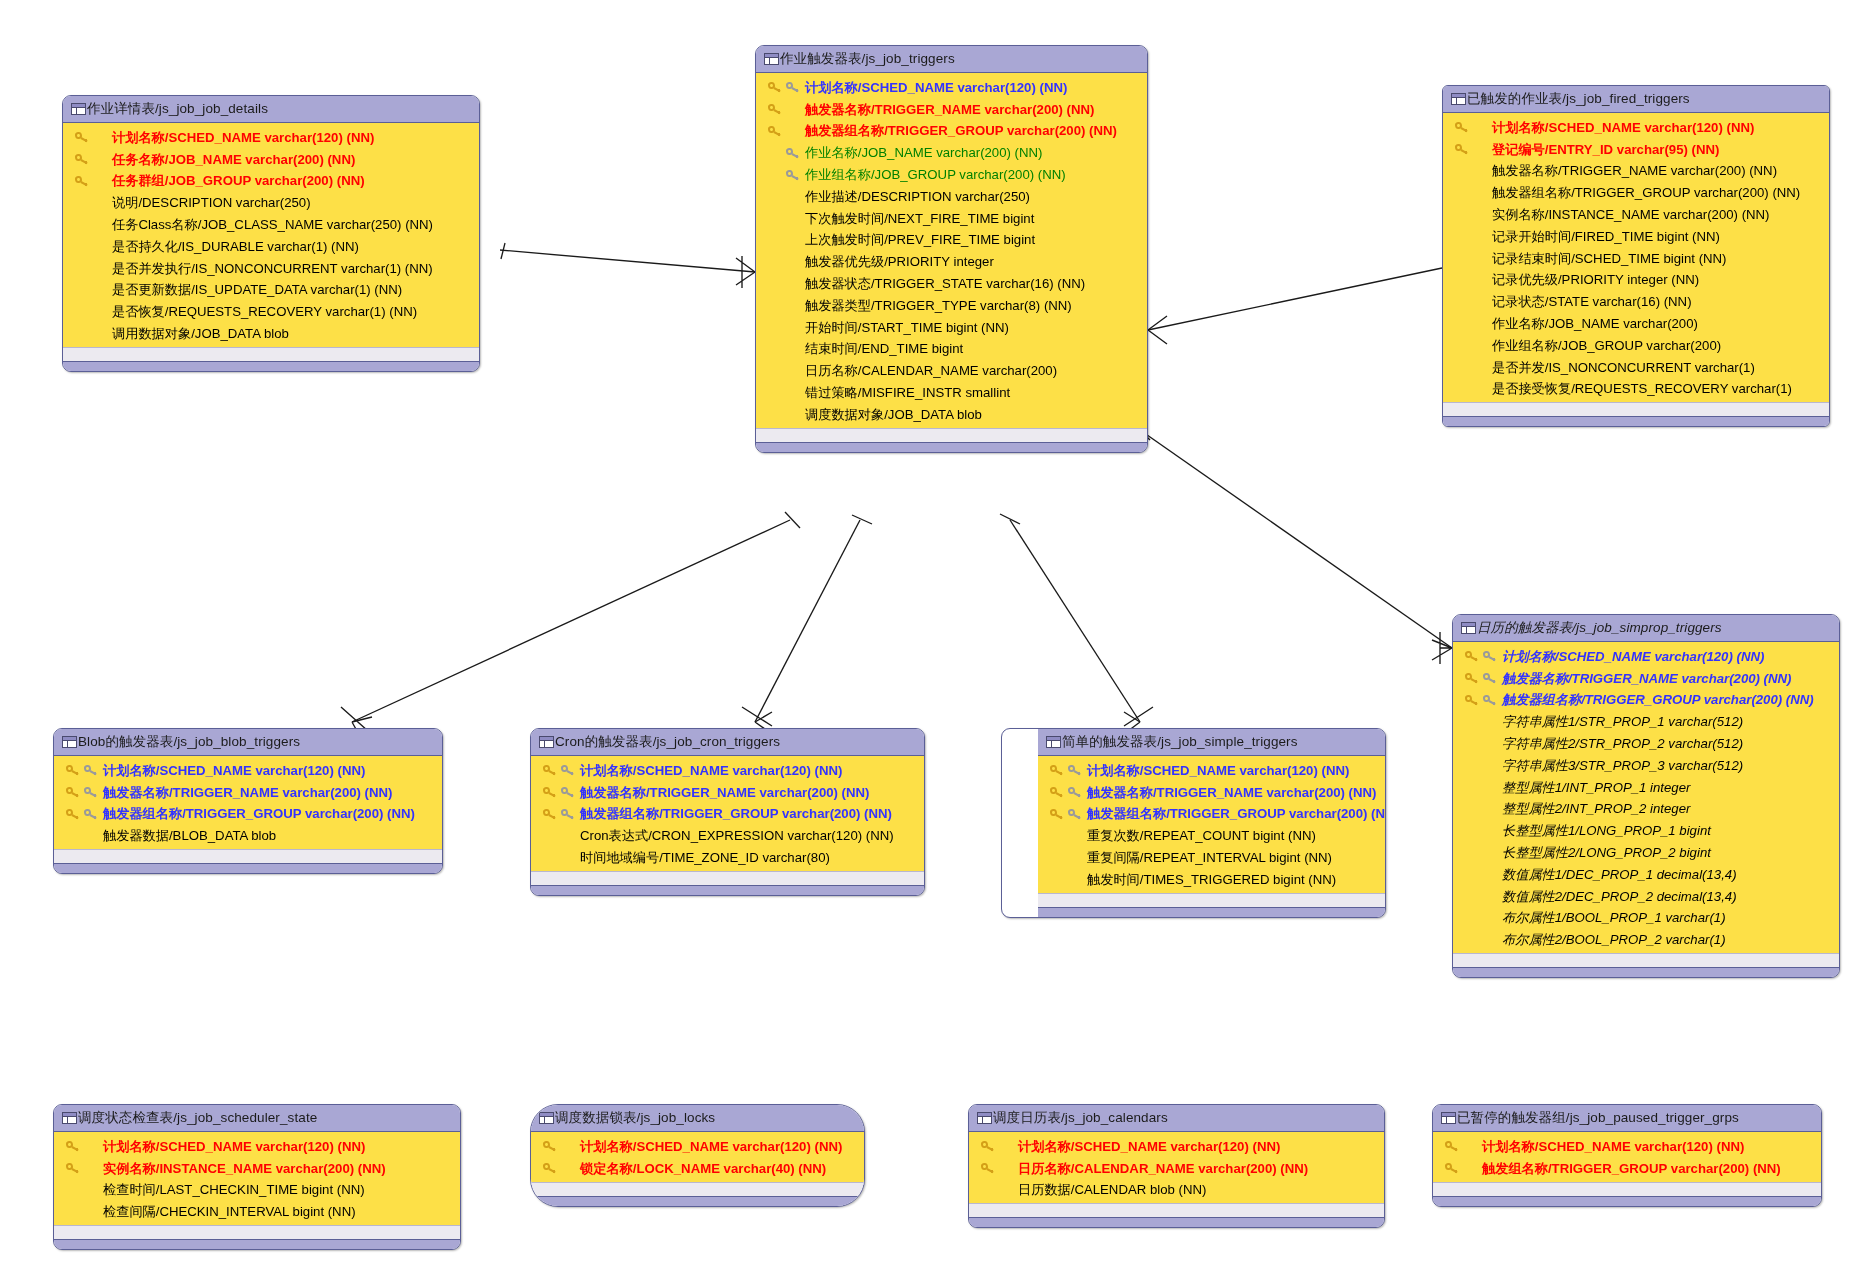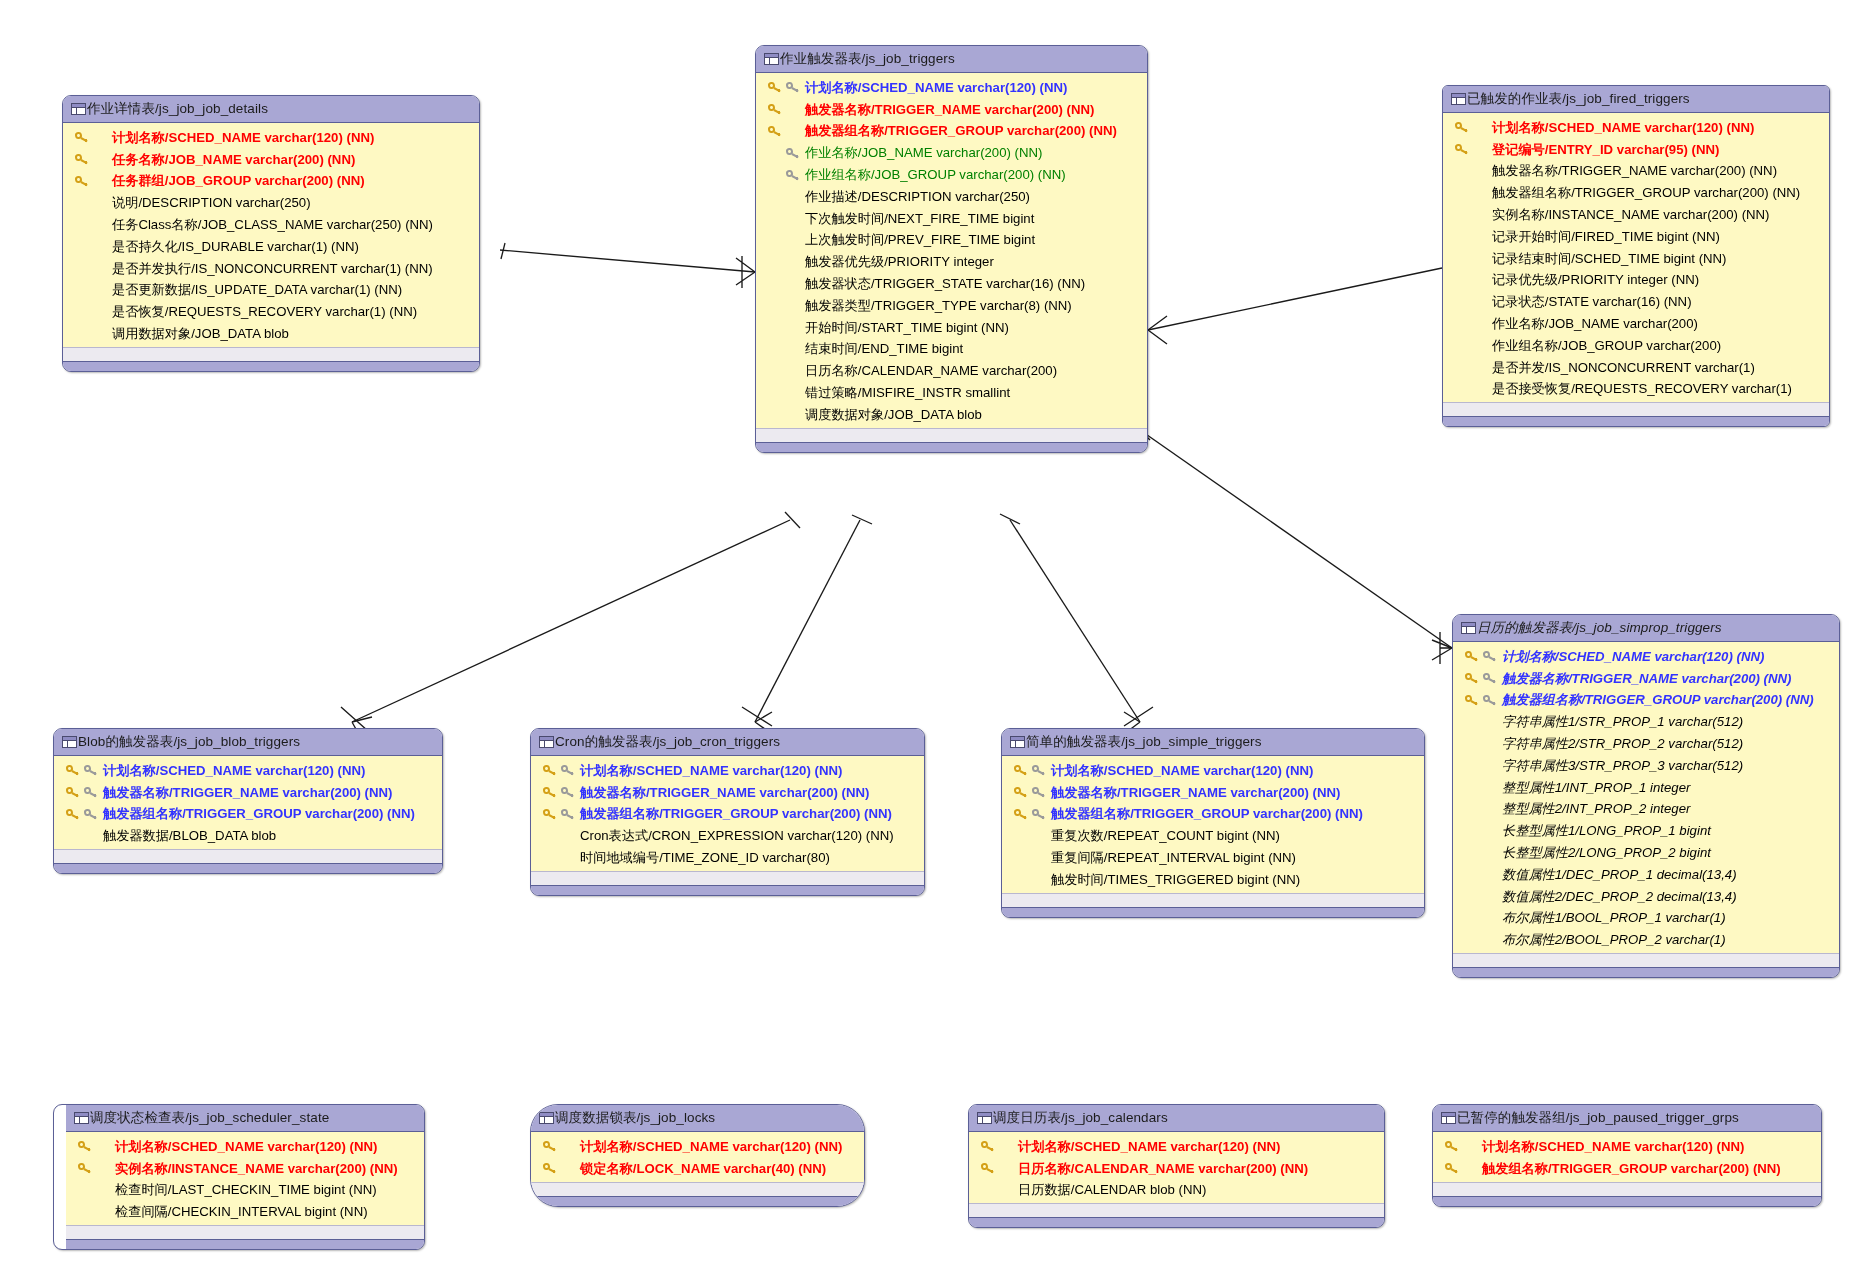--- a/index.html
+++ b/index.html
@@ -39,21 +39,21 @@
     background:#8f8cc4;border-bottom:1px solid #4a4a6e;
   }
   .tbl-icon::after{
     content:"";position:absolute;left:4px;top:4px;bottom:0;width:1px;
     background:#4a4a6e;
   }
   .ent-title{
     font-size:13.5px;color:#1b1b1b;white-space:nowrap;
     letter-spacing:.1px;
   }
-  .ent-body{padding:4px 0 2px 0;background:#fef9c3;}
+  .ent-body{padding:4px 0 2px 0;background:#fde047;}
   .ent-footer{
     height:13px;background:#eceaf0;border-top:1px solid #b9b7cf;
   }
   .ent-foot-band{
     height:9px;background:#a9a7d4;border-top:1px solid #5b5f96;
   }
 
   .attr{
     display:flex;align-items:center;
     height:21.8px;
@@ -656,21 +656,21 @@
         </div>
         <div class="attr">
           <span class="keyslot"></span>
           <span class="keyslot"></span>
           <span class="attr-text c-plain">时间地域编号/TIME_ZONE_ID varchar(80)</span>
         </div>
       </div>
       <div class="ent-footer"></div>
       <div class="ent-foot-band"></div>
     </div>
-    <div class="entity" style="left: 1001px; top: 728px; width: 424px;">
+    <div class="entity" style="left: 1001px; top: 728px; width: 385px; padding-left: 36px;">
       <div class="ent-header">
         <span class="tbl-icon"></span>
         <span class="ent-title">简单的触发器表/js_job_simple_triggers</span>
       </div>
       <div class="ent-body">
         <div class="attr">
           <span class="keyslot">
             <span class="k pk">
               <span class="ring"></span>
               <span class="shaft"></span>
@@ -732,21 +732,21 @@
         </div>
         <div class="attr">
           <span class="keyslot"></span>
           <span class="keyslot"></span>
           <span class="attr-text c-plain">触发时间/TIMES_TRIGGERED bigint (NN)</span>
         </div>
       </div>
       <div class="ent-footer"></div>
       <div class="ent-foot-band"></div>
     </div>
-    <div class="entity" style="left: 53px; top: 1104px; width: 372px; padding-left: 12px;">
+    <div class="entity" style="left: 53px; top: 1104px; width: 408px;">
       <div class="ent-header">
         <span class="tbl-icon"></span>
         <span class="ent-title">调度状态检查表/js_job_scheduler_state</span>
       </div>
       <div class="ent-body">
         <div class="attr">
           <span class="keyslot">
             <span class="k pk">
               <span class="ring"></span>
               <span class="shaft"></span>

